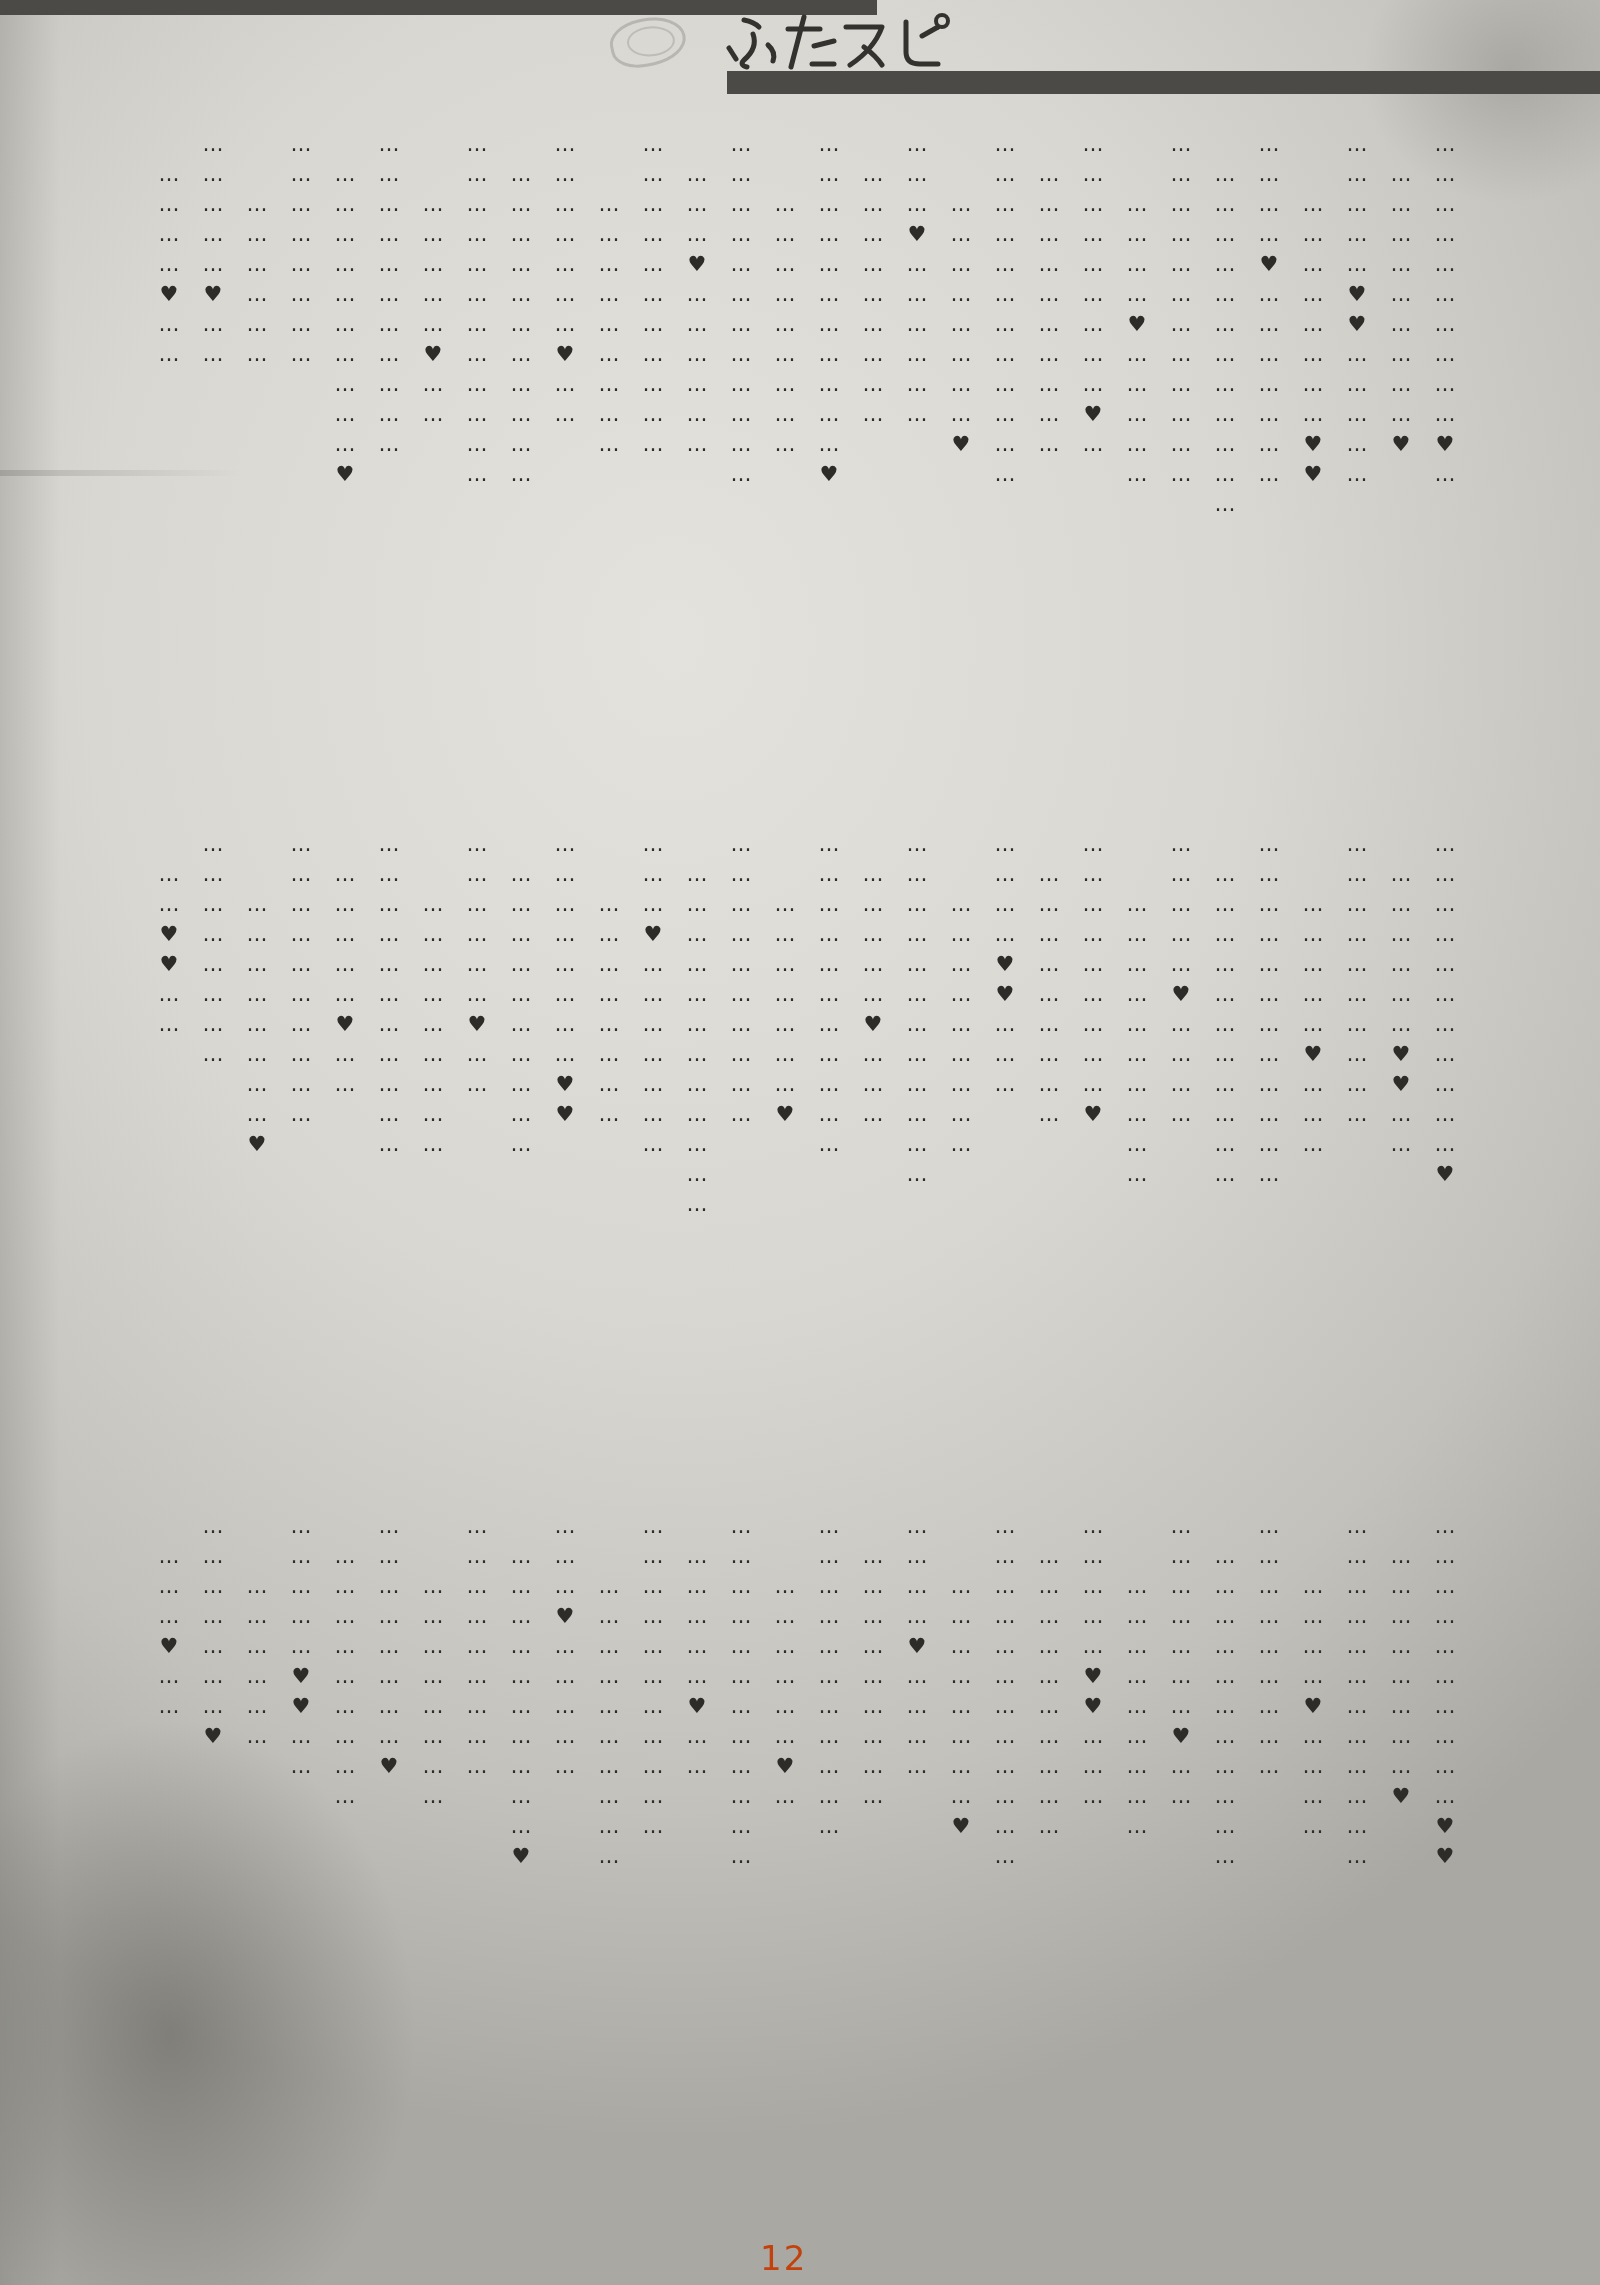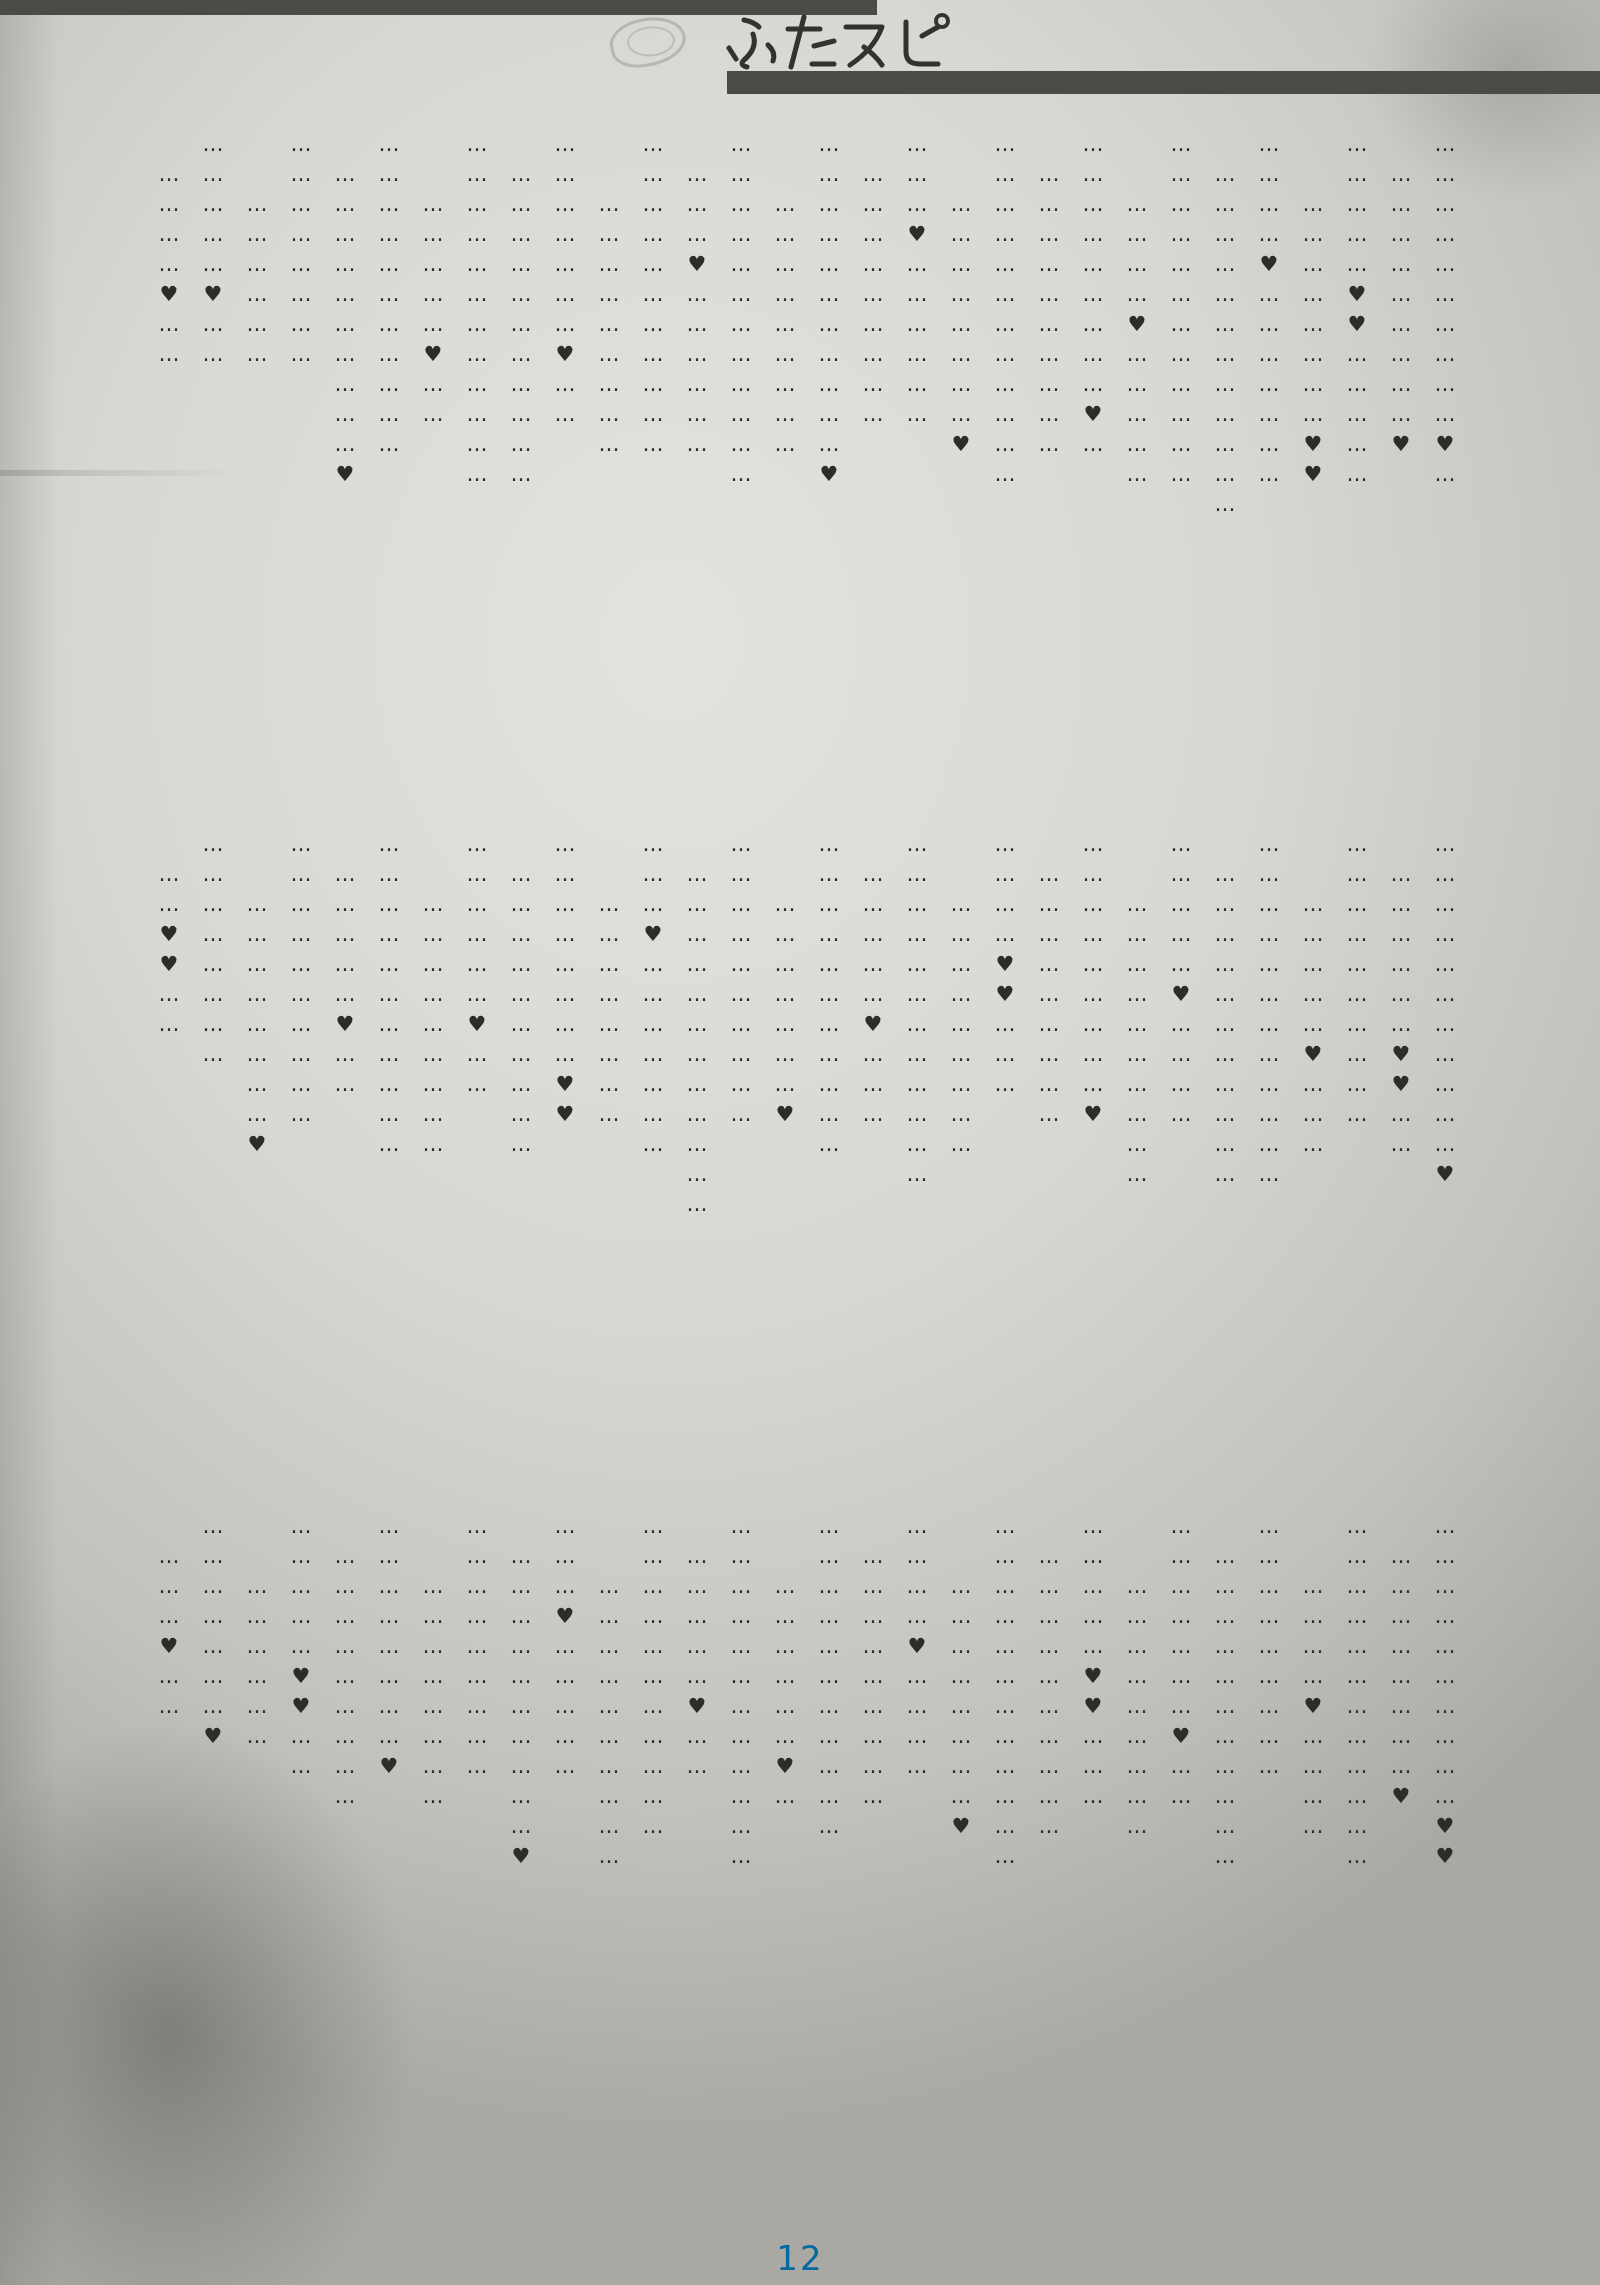--- a/index.html
+++ b/index.html
@@ -42,21 +42,21 @@
   
   .band { position: absolute; left: 95px; width: 1362px;
     writing-mode: vertical-rl; text-orientation: upright;
     color: #2e2c29; font-size: 21px; }
   .band-1 { top: 132px;  height: 632px; }
   .band-2 { top: 832px;  height: 616px; }
   .band-3 { top: 1514px; height: 618px; }
   .col { width: 24px; margin-left: 20px; letter-spacing: 6px; line-height: 24px; }
 
   .pagenum { position: absolute; left: 760px; top: 2238px; width: 80px;
-    text-align: center; font-size: 34px; color: #0369a1; letter-spacing: 2px; }
+    text-align: left; font-size: 34px; color: #c2410c; letter-spacing: 2px; }
 </style>
 </head>
 <body>
 
 <div class="page">
 
   <div class="shadow-bl"></div>
   <div class="shadow-tr"></div>
   <div class="shadow-left"></div>
   <div class="streak"></div>

